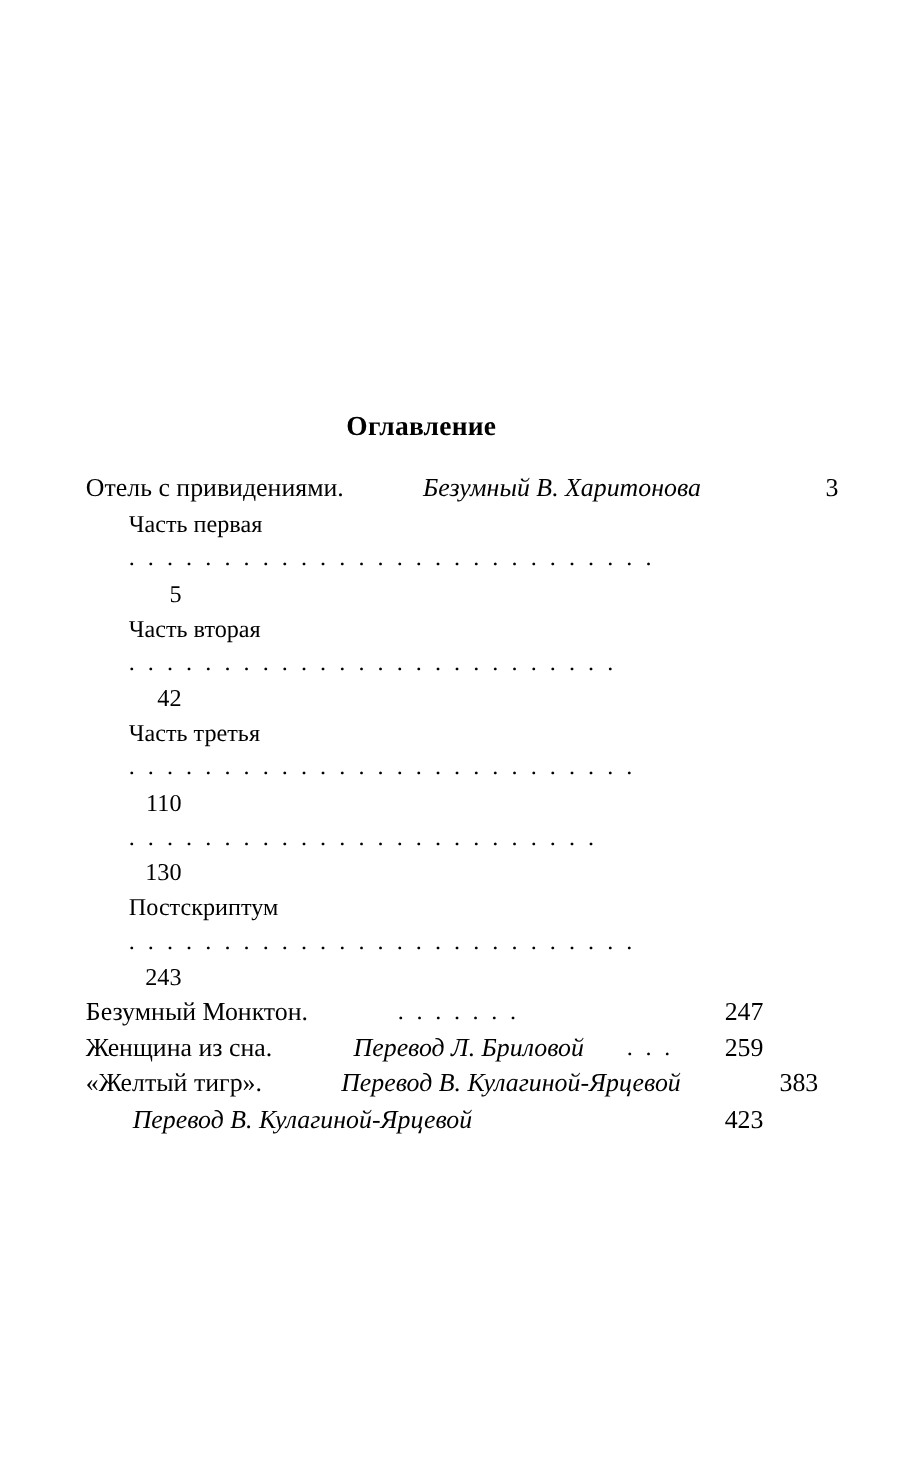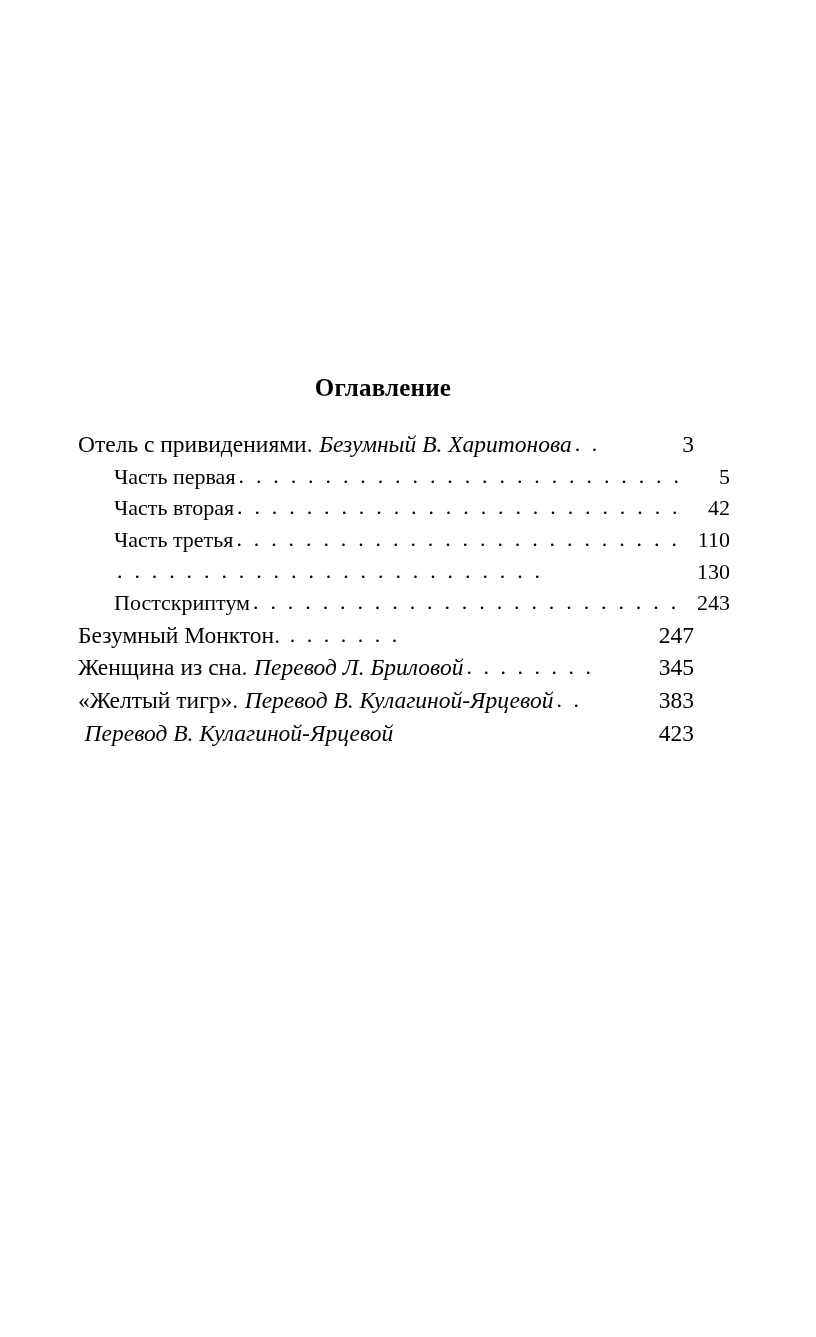--- a/index.html
+++ b/index.html
@@ -52,26 +52,28 @@
     display: flex;
     align-items: baseline;
     width: 100%;
     font-size: 23.5px;
     line-height: 1.385;
     white-space: nowrap;
   }
 
   .toc-row.level-1 {
     padding-left: 0;
+    gap: 36px;
   }
 
   .toc-row.level-2 {
     padding-left: 36px;
     font-size: 22px;
     line-height: 1.44;
+    flex-direction: column;
   }
 
   .toc-label {
     flex: 0 0 auto;
   }
 
   .toc-translator {
     font-style: italic;
     flex: 0 0 auto;
   }
@@ -144,21 +146,21 @@
           <span class="toc-label">Безумный Монктон.</span>
           <span class="space"></span>
           <span class="toc-leader tight">. . . . . . .</span>
           <span class="toc-page">247</span>
         </li>
         <li class="toc-row level-1">
           <span class="toc-label">Женщина из сна.</span>
           <span class="space"></span>
           <span class="toc-translator">Перевод Л. Бриловой</span>
           <span class="toc-leader tight">. . . . . . . .</span>
-          <span class="toc-page">345</span>
+          <span class="toc-page">259</span>
         </li>
         <li class="toc-row level-1">
           <span class="toc-label">«Желтый тигр».</span>
           <span class="space"></span>
           <span class="toc-translator">Перевод В. Кулагиной-Ярцевой</span>
           <span class="toc-leader tight">. .</span>
           <span class="toc-page">383</span>
         </li>
         <li class="toc-row level-1">
           <span class="space"></span>

